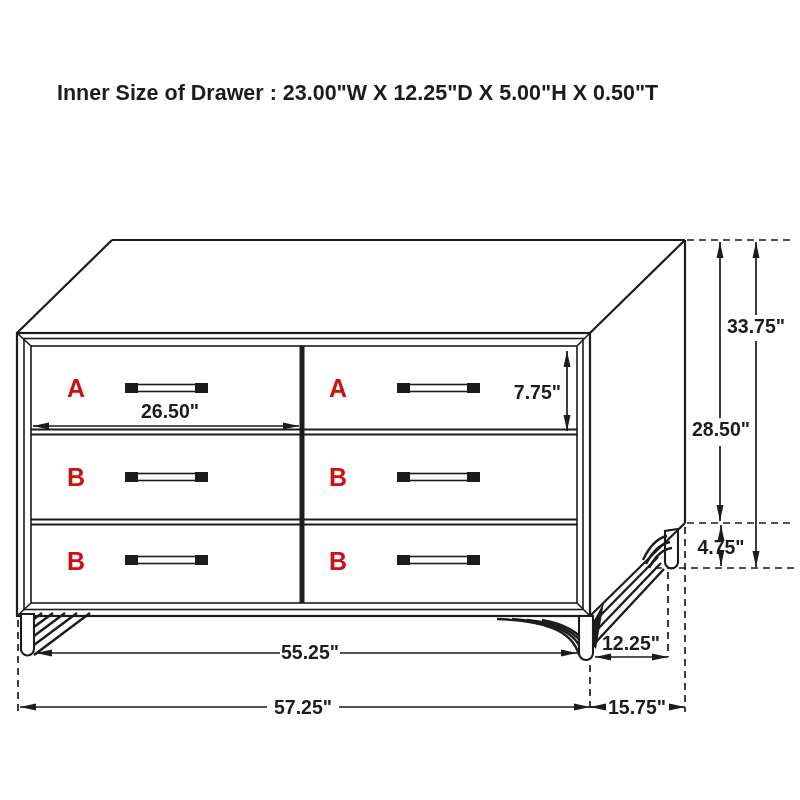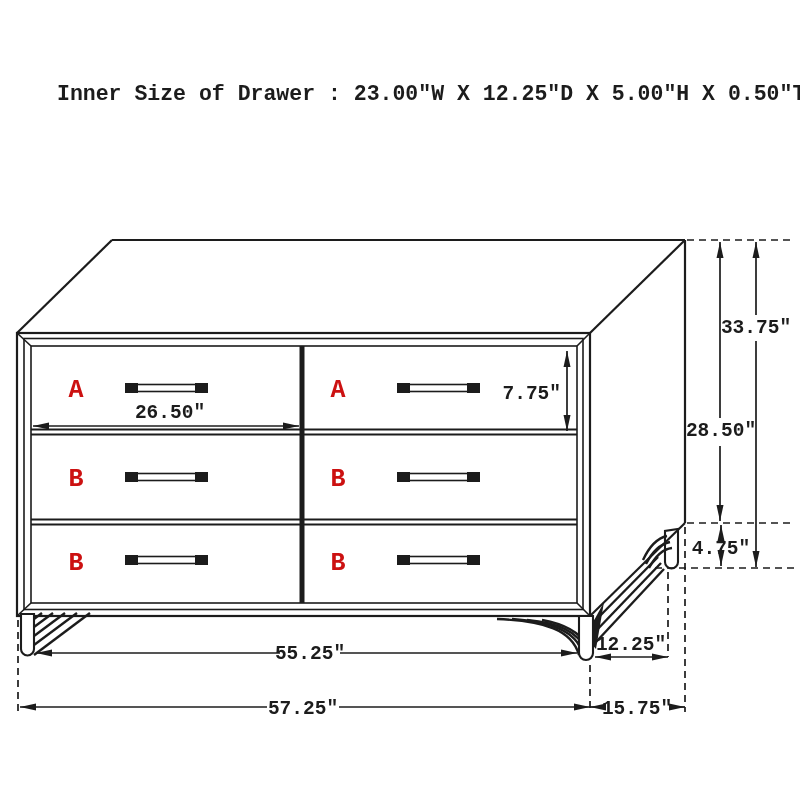--- a/index.html
+++ b/index.html
@@ -1,17 +1,17 @@
 <!DOCTYPE html>
 <html><head>
 <meta charset="utf-8">
 <style>
   html,body{margin:0;padding:0;background:#ffffff;}
   .canvas{position:relative;width:800px;height:800px;background:#ffffff;overflow:hidden;
-          font-family:Liberation Mono, monospace;}
+          font-family:Liberation Sans, sans-serif;}
   svg{position:absolute;left:0;top:0;}
   .ln{stroke:#1c1c1c;fill:none;stroke-width:2.2;}
   .thin{stroke:#1c1c1c;fill:none;stroke-width:1.6;}
   .dim{stroke:#1c1c1c;fill:none;stroke-width:1.7;}
   .dash{stroke:#1c1c1c;fill:none;stroke-width:1.7;stroke-dasharray:7 5;}
   .leg{stroke:#1c1c1c;fill:none;stroke-width:2.4;}
   .foot{stroke:#1c1c1c;fill:#ffffff;stroke-width:2.1;}
   .solid{fill:#1c1c1c;stroke:none;}
   text.title{font-weight:bold;font-size:21.5px;fill:#1c1c1c;}
   text.dimlbl{font-weight:bold;font-size:19.5px;fill:#1c1c1c;}

